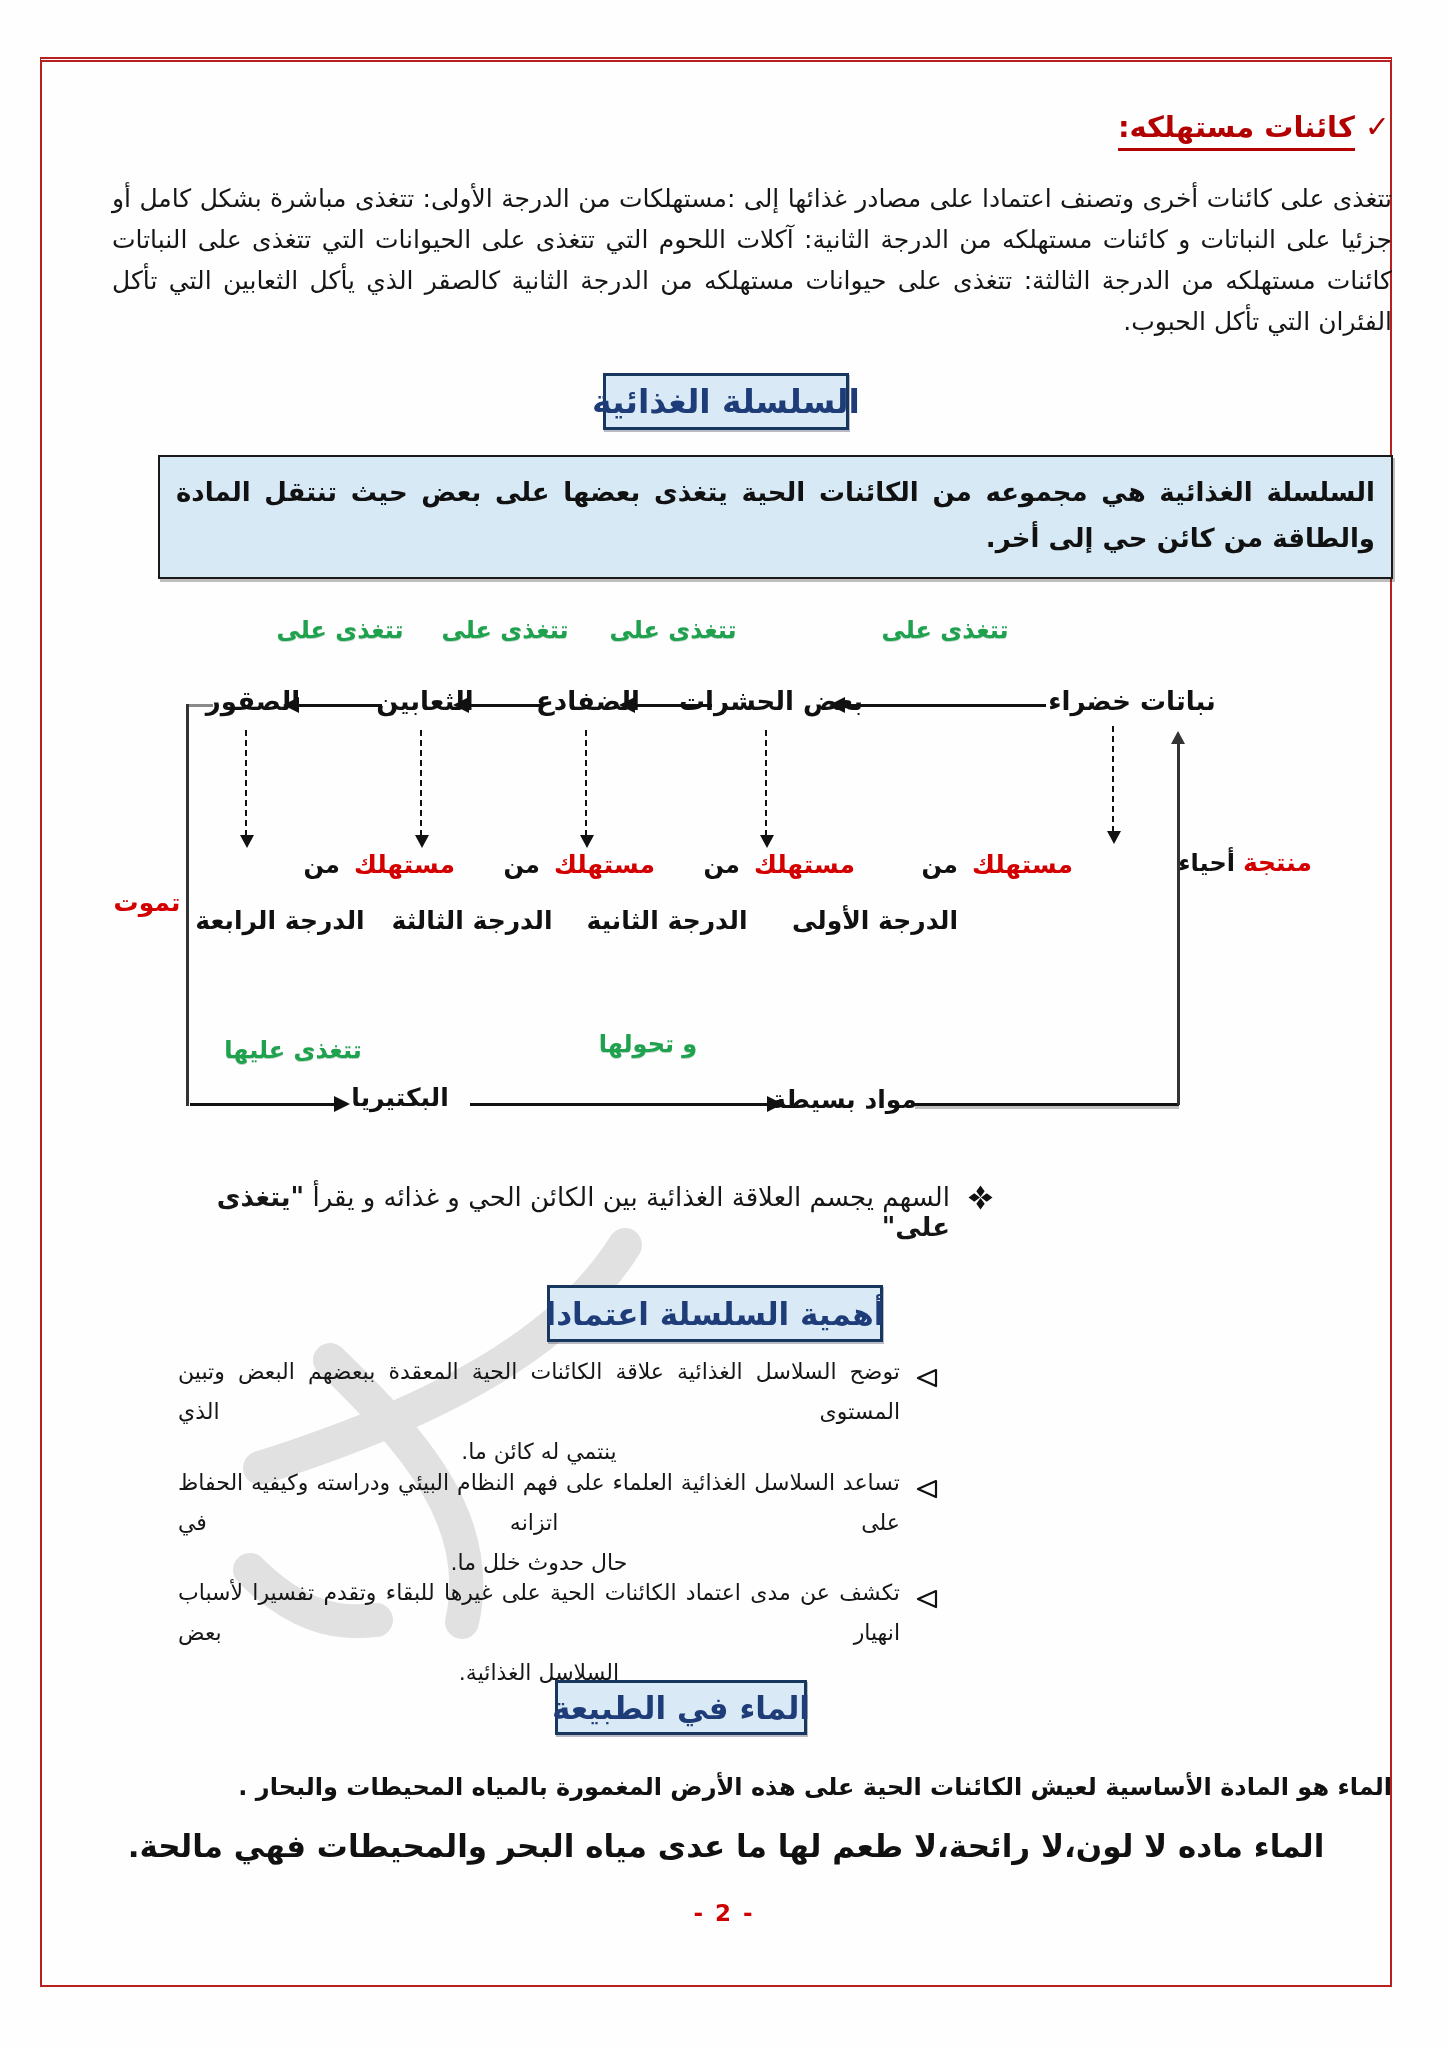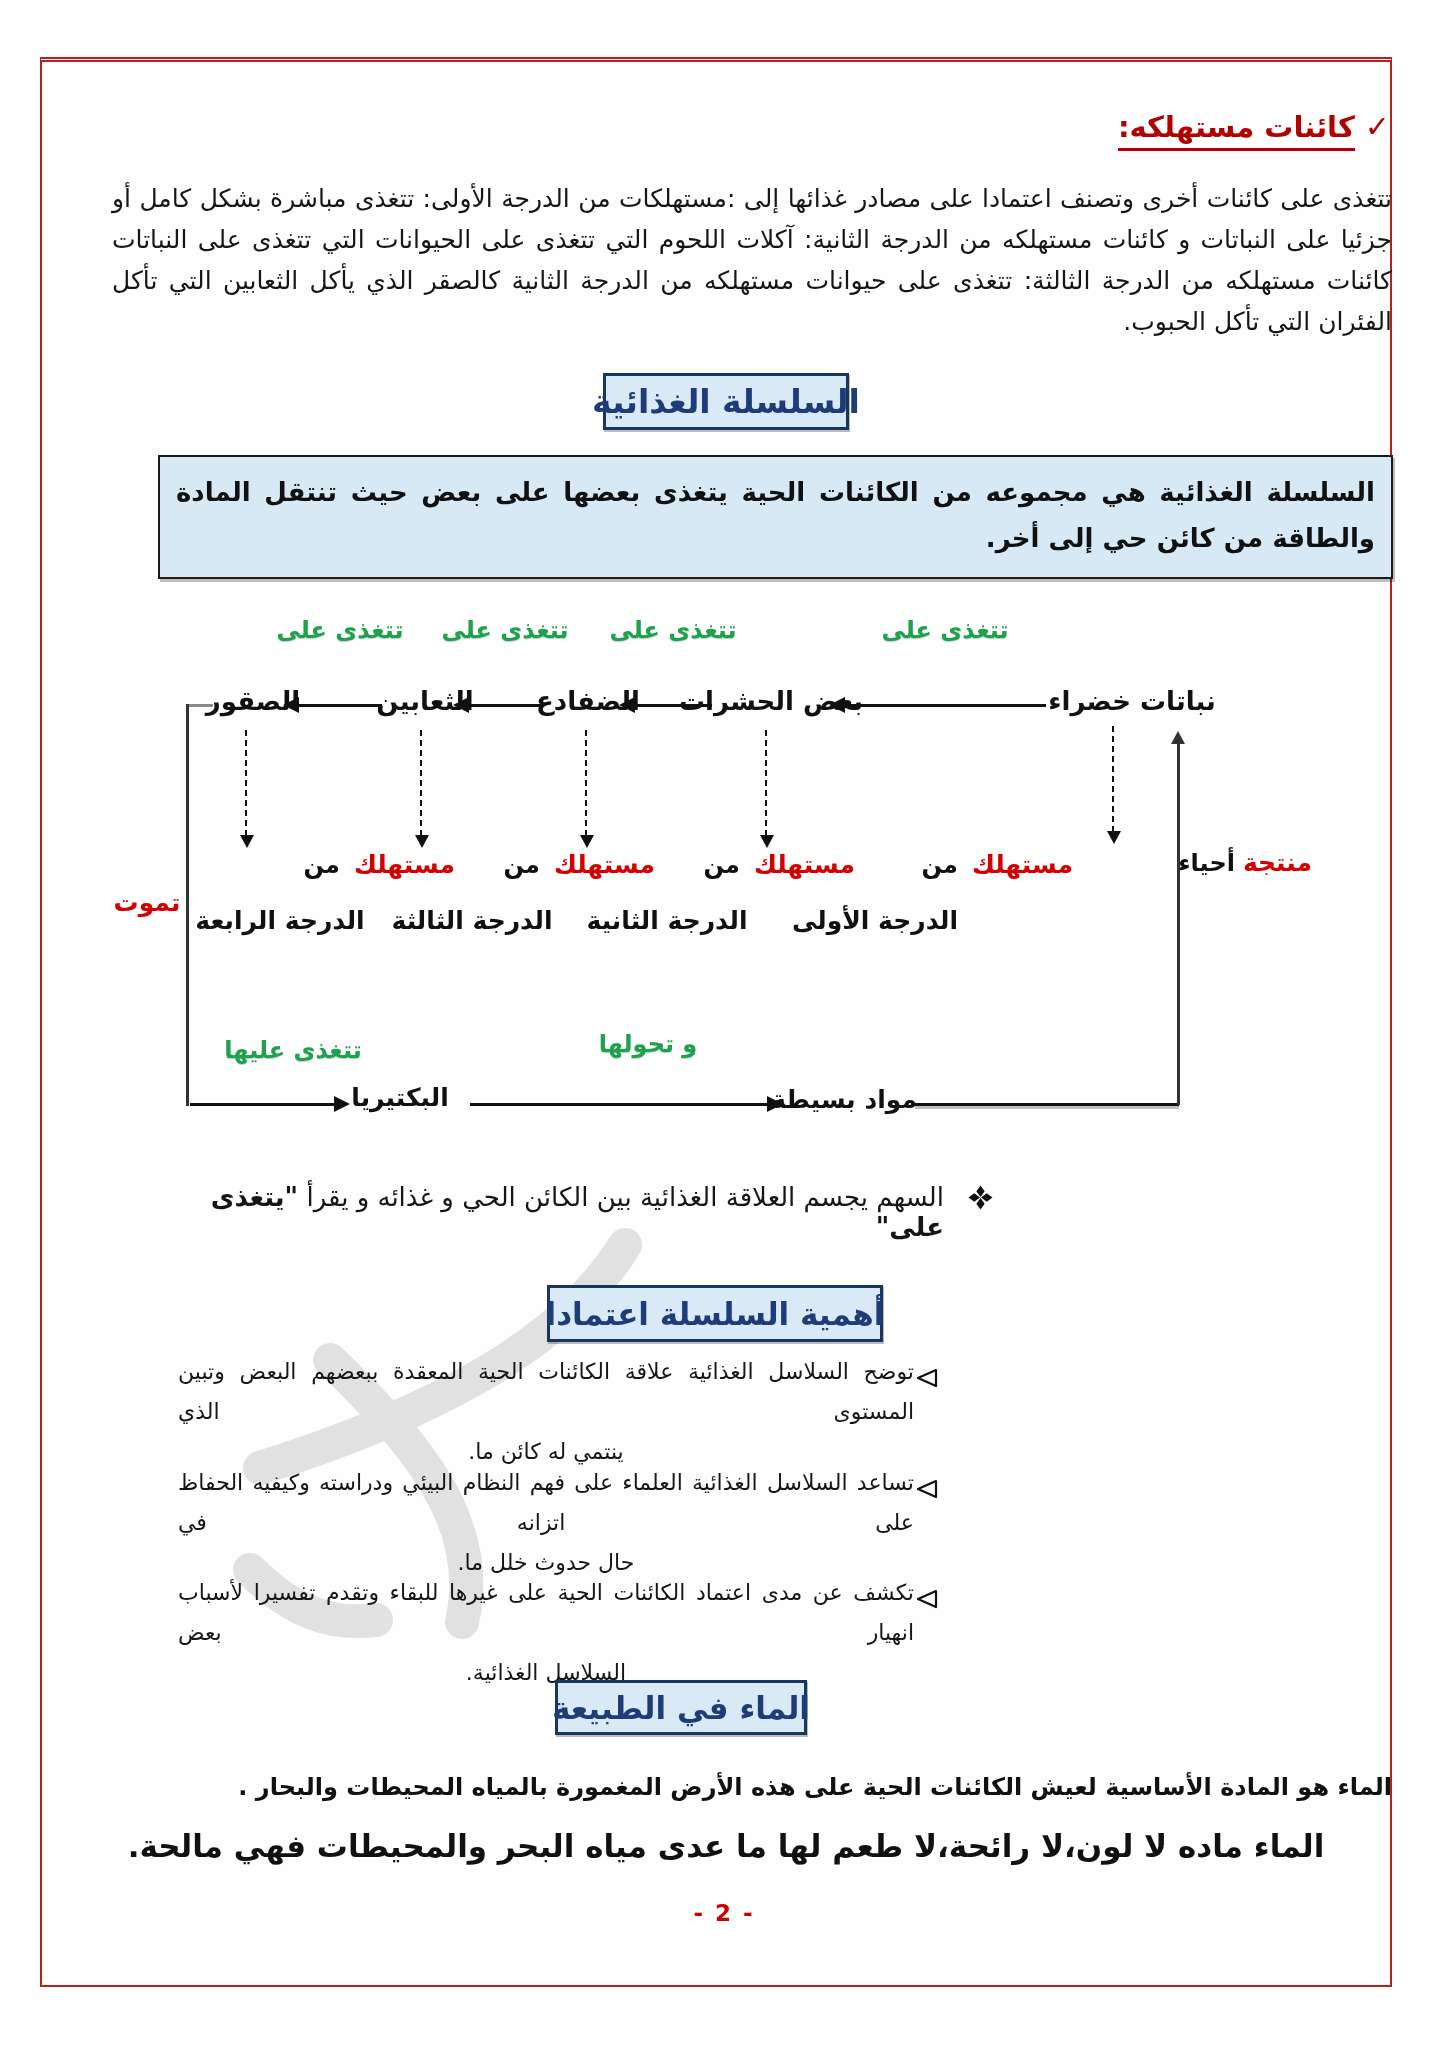--- a/index.html
+++ b/index.html
@@ -55,24 +55,24 @@
   .dashed-arrow{position:absolute;width:0;border-left:2.5px dashed #111;}
   .dashed-arrow .tri-down{position:absolute;bottom:-12px;left:-7px;width:0;height:0;
     border-left:7px solid transparent;border-right:7px solid transparent;border-top:13px solid #111;}
   .pair{position:absolute;display:flex;gap:14px;align-items:baseline;font-size:25px;font-weight:bold;}
   .pair .red{color:#d40000;}
   .pair .blk{color:#111;font-weight:600;font-size:24px;}
   .degree{position:absolute;font-size:25px;font-weight:600;color:#111;text-align:center;white-space:nowrap;}
   .die-label{position:absolute;color:#d40000;font-weight:bold;font-size:25px;}
   .chain-word{position:absolute;font-size:25px;font-weight:600;color:#111;text-align:center;white-space:nowrap;}
   
-  .arrow-note{position:absolute;top:1182px;left:165px;width:828px;display:flex;gap:24px;
+  .arrow-note{position:absolute;top:1182px;left:165px;width:828px;display:flex;gap:18px;
     align-items:flex-start;font-size:26px;color:#161616;}
   .arrow-note .ntext b{font-weight:bold;}
-  .bullet-item{position:absolute;left:178px;width:760px;display:flex;align-items:flex-start;
+  .bullet-item{position:absolute;left:178px;width:760px;display:flex;gap:14px;align-items:flex-start;
     font-size:22px;line-height:40px;color:#161616;}
   .bullet-item .bicon{margin-top:9px;flex:0 0 auto;}
   .bullet-item .btext{flex:1;}
   .bullet-item .l1{text-align:justify;text-align-last:justify;}
   .bullet-item .l2{text-align:center;}
   
   .water-l1{position:absolute;top:1773px;left:60px;width:1332px;text-align:right;
     padding-right:0;font-size:24px;font-weight:bold;color:#111;}
   .water-l2{position:absolute;top:1828px;left:60px;width:1332px;text-align:center;
     font-size:31px;font-weight:bold;color:#111;}

